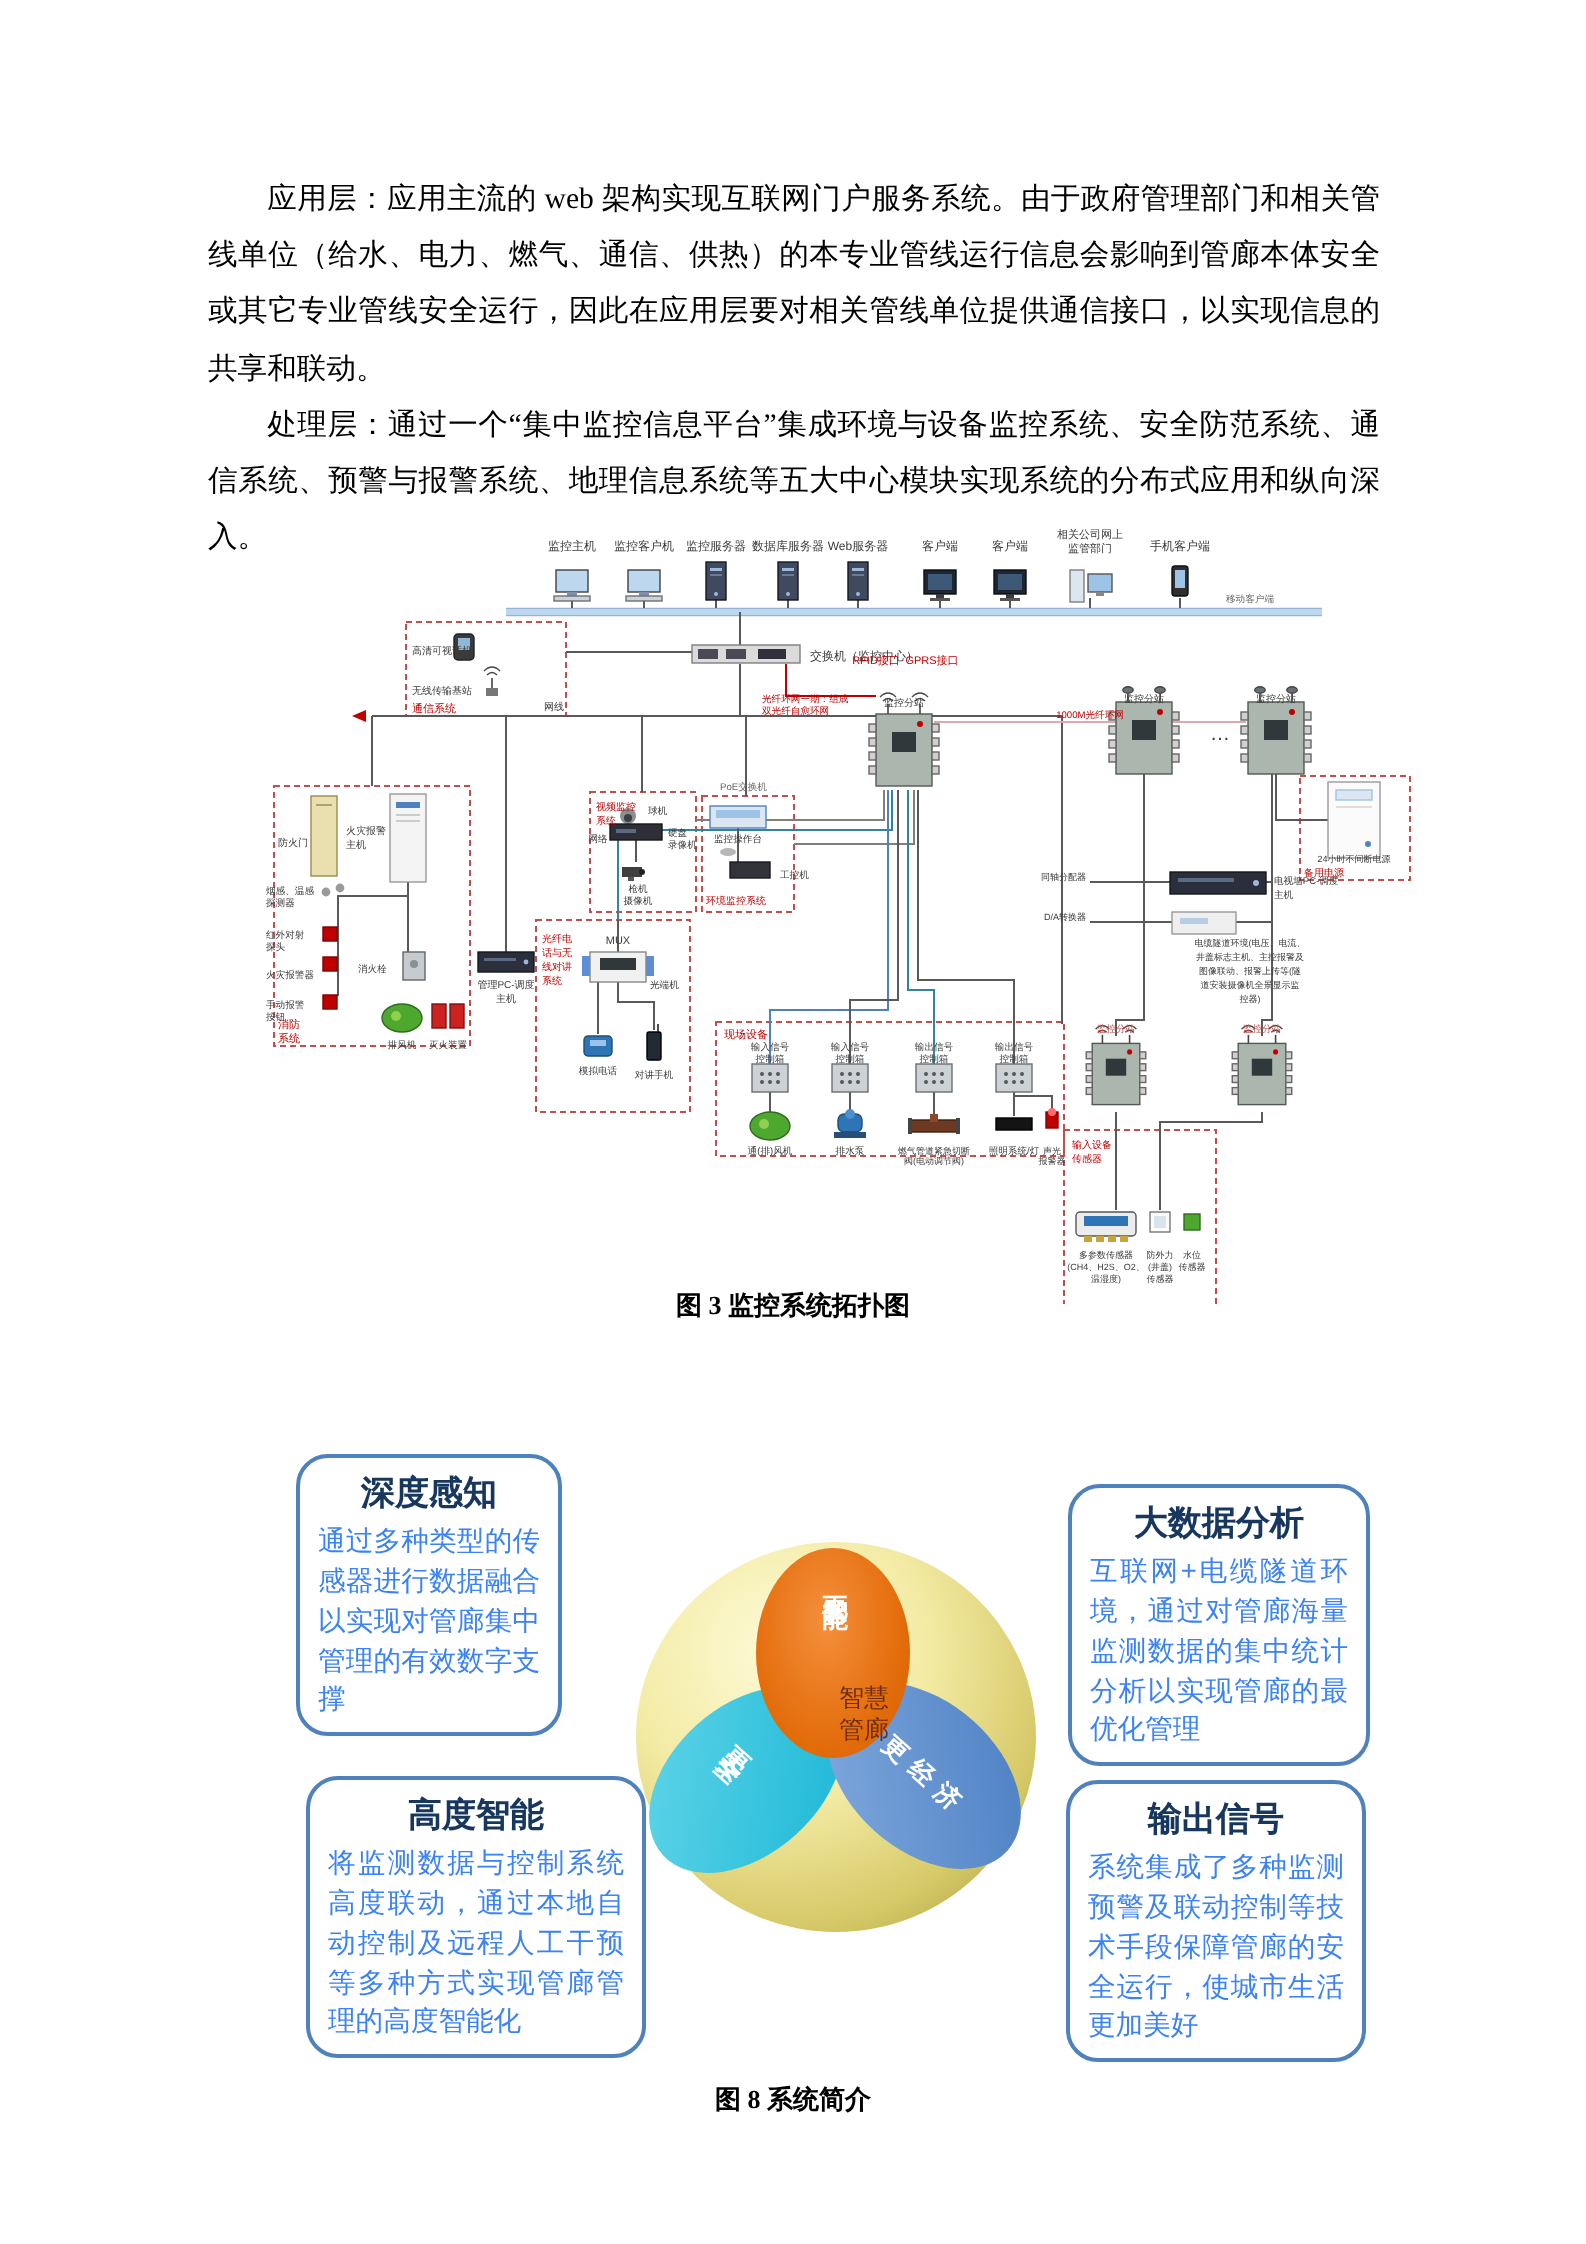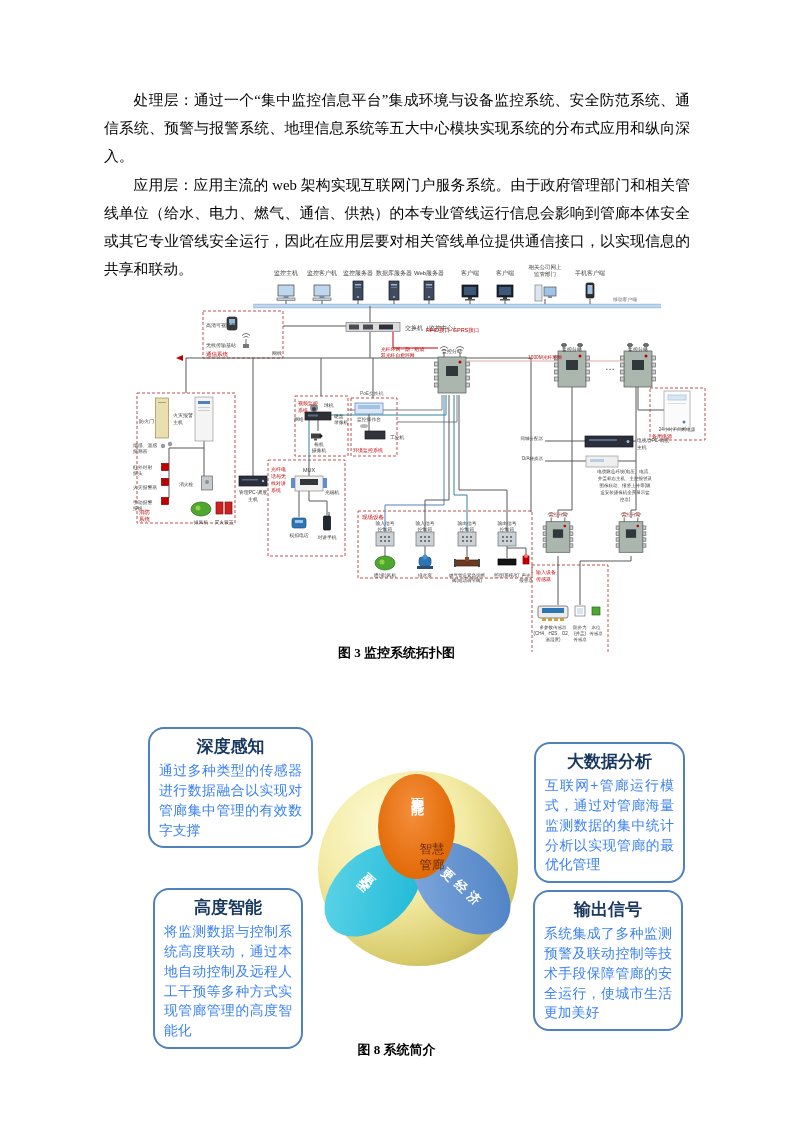--- a/index.html
+++ b/index.html
@@ -14,23 +14,23 @@
   #fig3-caption{top:644px;}
   #fig2-caption{top:1041px;}
   #topo-wrap{position:absolute;left:113px;top:260px;width:600px;height:392px;}
   #topo{width:600px;height:392px;}
   #topo text{font-family:"Liberation Sans",sans-serif;}
   
   .fbox{position:absolute;border:2.5px solid #4f81bd;border-radius:16px;background:#fff;
         padding:4px 9px 6px;box-sizing:border-box;z-index:5;}
   .ftitle{text-align:center;font-weight:bold;font-size:17px;color:#17375e;margin:2px 0 3px;}
   .fbody{font-size:13.8px;color:#3b82f6;line-height:1.44;text-align:justify;}
-  #fbox-0{left:148px;top:727px;width:165px;min-height:110px;}
+  #fbox-0{left:148px;top:727px;width:133px;min-height:110px;}
   #fbox-1{left:534px;top:742px;width:151px;min-height:121px;}
-  #fbox-2{left:153px;top:888px;width:150px;min-height:140px;}
+  #fbox-2{left:153px;top:888px;width:170px;min-height:140px;}
   #fbox-3{left:533px;top:890px;width:150px;min-height:137px;}
   
   .sphere{position:absolute;left:318px;top:771px;width:200px;height:195px;border-radius:50%;
           background:radial-gradient(circle at 35% 28%,#fdfad6 0%,#f3eba4 40%,#d6c968 72%,#a29538 100%);z-index:1;}
   .petal{position:absolute;border-radius:50%;z-index:2;}
   .p-orange{left:378px;top:774px;width:77px;height:105px;z-index:3;
             background:radial-gradient(ellipse at 45% 35%,#f58f3c,#e36c0a 65%,#d55f00);}
   .p-cyan{left:317px;top:853px;width:112px;height:74px;transform:rotate(-42deg);
           background:linear-gradient(140deg,#63d6e9,#18b6d6);}
   .p-blue{left:406px;top:851px;width:112px;height:74px;transform:rotate(42deg);
@@ -43,22 +43,22 @@
           font-weight:bold;color:#fff;transform:rotate(42deg);z-index:4;white-space:nowrap;}
   #t-center{position:absolute;left:415px;top:842px;width:34px;font-size:12.5px;font-weight:normal;
             color:#6e2c12;text-align:center;line-height:1.25;z-index:4;}
 </style>
 </head>
 <body>
 
 <div class="page">
 
   <div class="doc">
+    <p>应用层：应用主流的 web 架构实现互联网门户服务系统。由于政府管理部门和相关管线单位（给水、电力、燃气、通信、供热）的本专业管线运行信息会影响到管廊本体安全或其它专业管线安全运行，因此在应用层要对相关管线单位提供通信接口，以实现信息的共享和联动。</p>
     <p>处理层：通过一个“集中监控信息平台”集成环境与设备监控系统、安全防范系统、通信系统、预警与报警系统、地理信息系统等五大中心模块实现系统的分布式应用和纵向深入。</p>
-    <p>应用层：应用主流的 web 架构实现互联网门户服务系统。由于政府管理部门和相关管线单位（给水、电力、燃气、通信、供热）的本专业管线运行信息会影响到管廊本体安全或其它专业管线安全运行，因此在应用层要对相关管线单位提供通信接口，以实现信息的共享和联动。</p>
   </div>
 
   <div id="topo-wrap">
     <svg id="topo" viewBox="0 0 600 392">
         <rect x="90" y="51" width="80" height="47" fill="none" stroke="#c0504d" stroke-width="1" stroke-dasharray="3,2"></rect>
         <rect x="24" y="133" width="98" height="130" fill="none" stroke="#c0504d" stroke-width="1" stroke-dasharray="3,2"></rect>
         <rect x="155" y="200" width="77" height="96" fill="none" stroke="#c0504d" stroke-width="1" stroke-dasharray="3,2"></rect>
         <rect x="182" y="136" width="53" height="60" fill="none" stroke="#c0504d" stroke-width="1" stroke-dasharray="3,2"></rect>
         <rect x="238" y="138" width="46" height="58" fill="none" stroke="#c0504d" stroke-width="1" stroke-dasharray="3,2"></rect>
         <rect x="245" y="251" width="174" height="67" fill="none" stroke="#c0504d" stroke-width="1" stroke-dasharray="3,2"></rect>
@@ -554,21 +554,21 @@
     <div class="vtext" id="t-safe">更安全</div>
     <div id="t-econ">更经济</div>
     <div id="t-center">智慧管廊</div>
 
     <div class="fbox" id="fbox-0">
       <div class="ftitle">深度感知</div>
       <div class="fbody">通过多种类型的传感器进行数据融合以实现对管廊集中管理的有效数字支撑</div>
     </div>
     <div class="fbox" id="fbox-1">
       <div class="ftitle">大数据分析</div>
-      <div class="fbody">互联网+管廊运行模式，通过对管廊海量监测数据的集中统计分析以实现管廊的最优化管理</div>
+      <div class="fbody">互联网+电缆隧道环境，通过对管廊海量监测数据的集中统计分析以实现管廊的最优化管理</div>
     </div>
     <div class="fbox" id="fbox-2">
       <div class="ftitle">高度智能</div>
       <div class="fbody">将监测数据与控制系统高度联动，通过本地自动控制及远程人工干预等多种方式实现管廊管理的高度智能化</div>
     </div>
     <div class="fbox" id="fbox-3">
       <div class="ftitle">输出信号</div>
       <div class="fbody">系统集成了多种监测预警及联动控制等技术手段保障管廊的安全运行，使城市生活更加美好</div>
     </div>
   </div>

